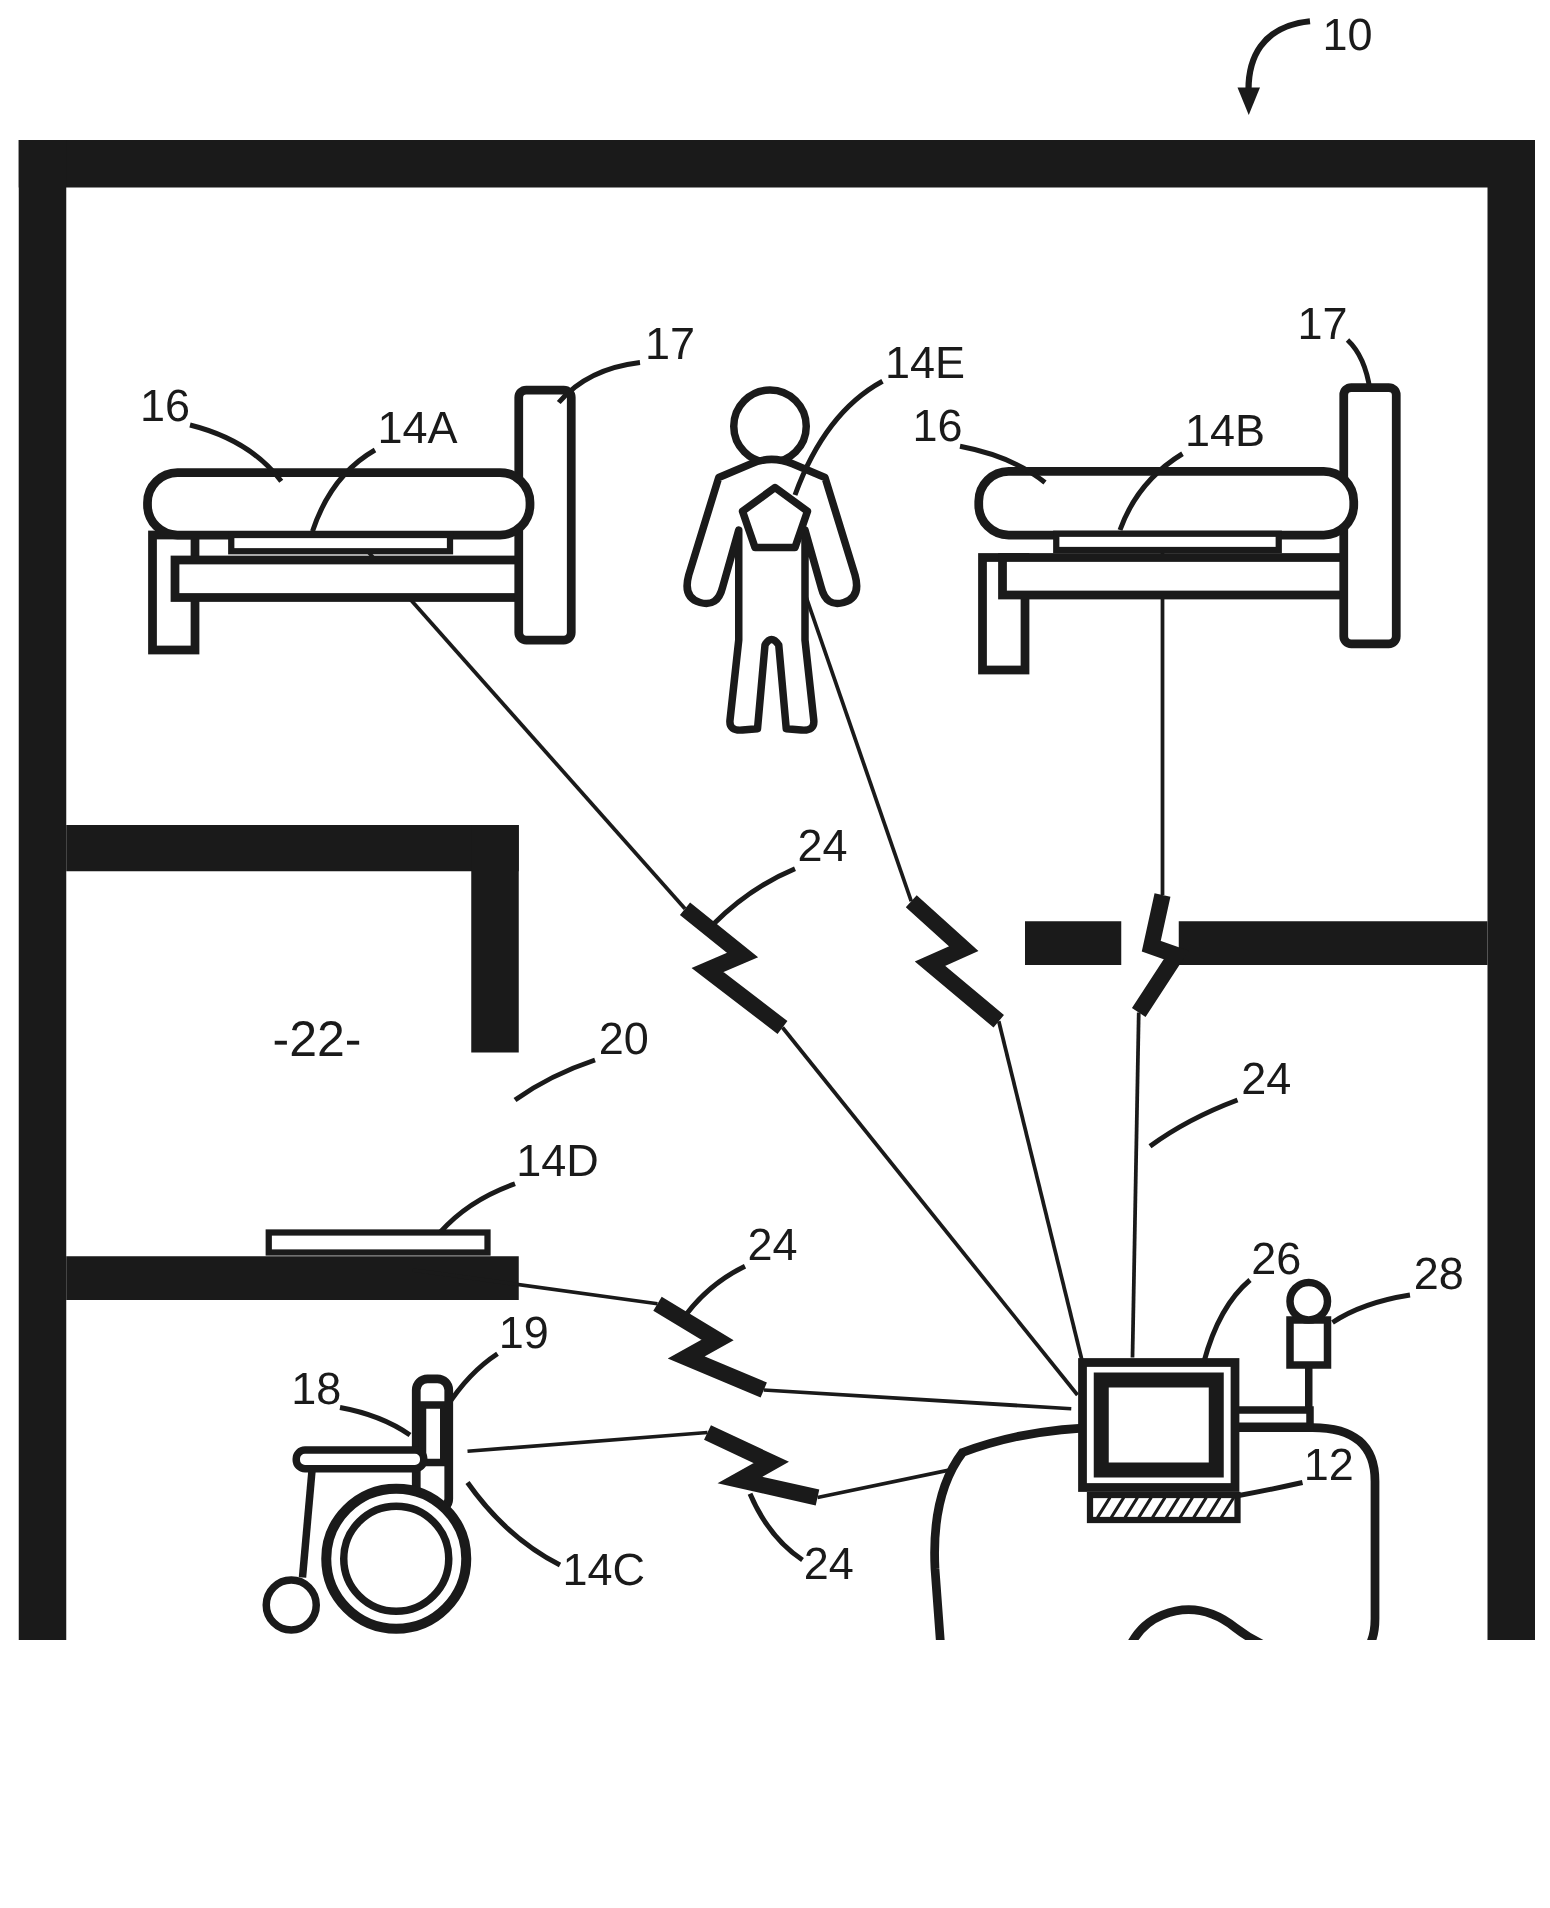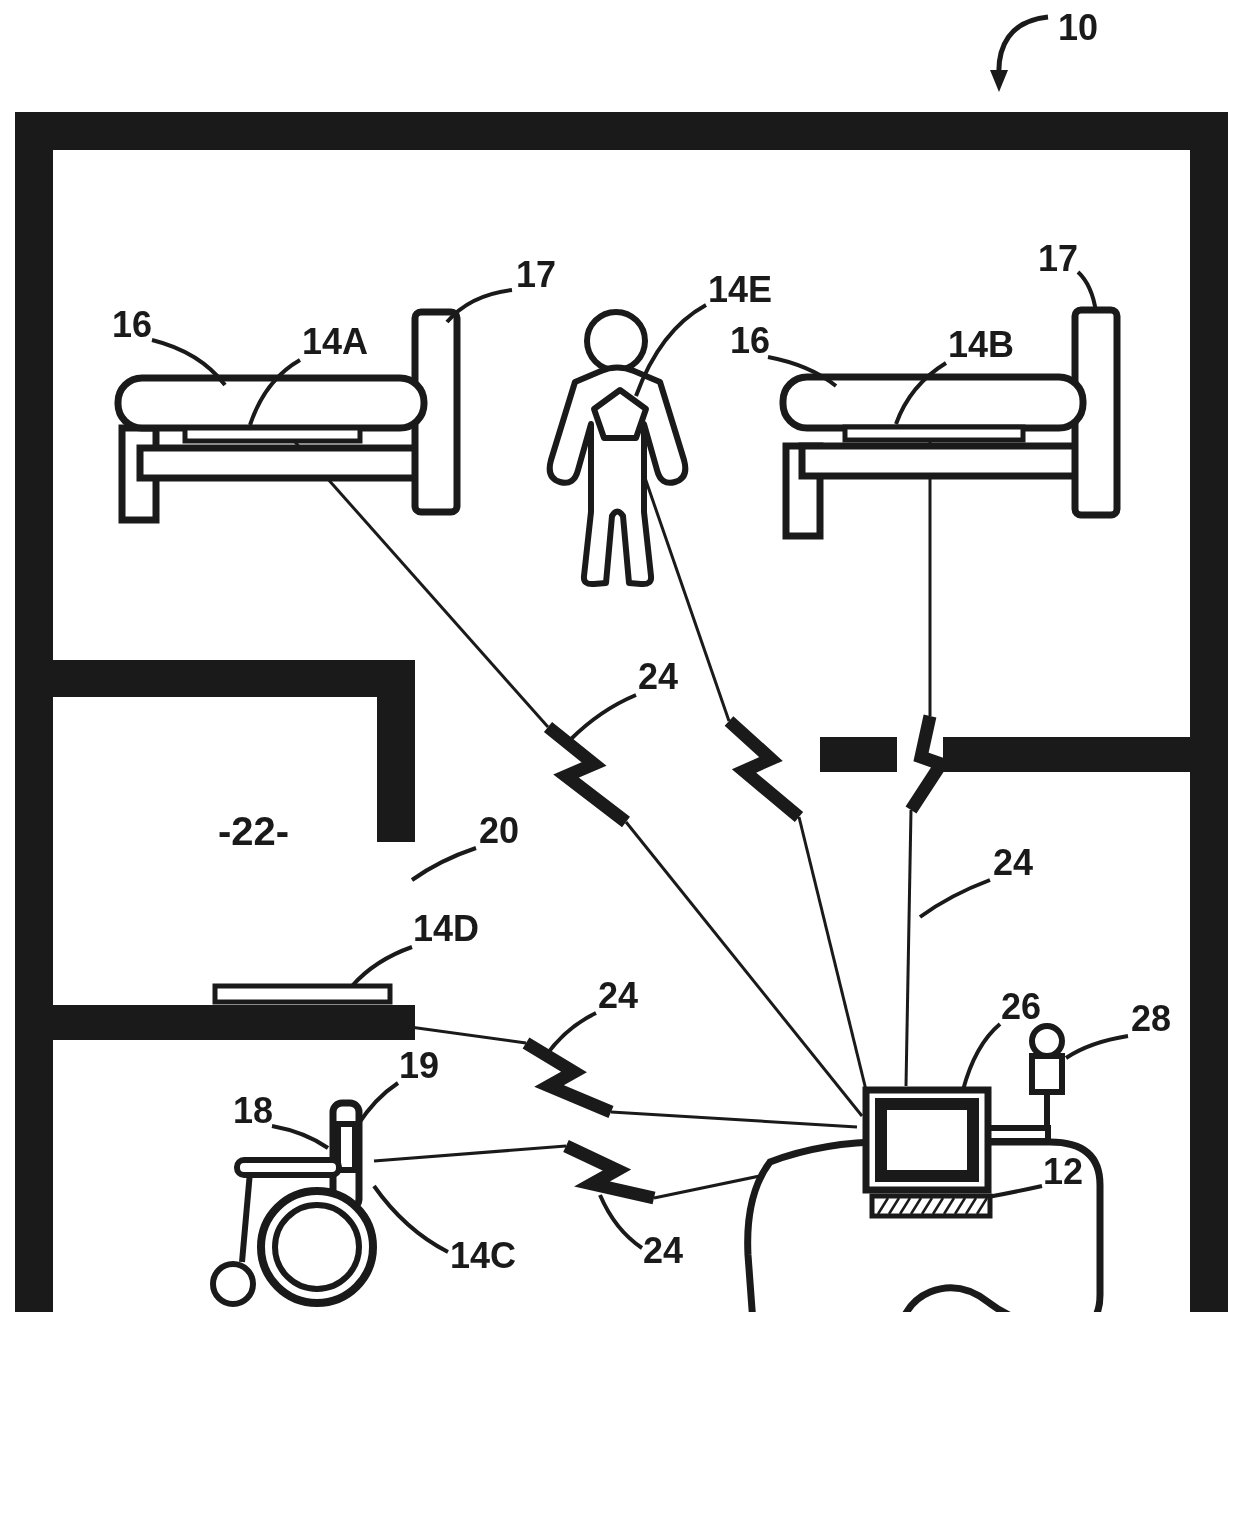--- a/index.html
+++ b/index.html
@@ -1,16 +1,16 @@
 <!DOCTYPE html>
 <html><head>
 <meta charset="utf-8">
 <style>
   html,body{margin:0;padding:0;background:#ffffff;}
-  .stage{position:relative;width:1240px;height:1312px;background:#ffffff;overflow:hidden;font-weight:bold;}
+  .stage{position:relative;width:1240px;height:1312px;background:#ffffff;overflow:hidden;}
   svg{display:block;}
   .lbl{font-family:"Liberation Sans",sans-serif;font-size:36px;fill:#1a1a1a;}
   .lbl-big{font-family:"Liberation Sans",sans-serif;font-size:40px;fill:#1a1a1a;}
 </style>
 </head>
 <body>
 
 <div class="stage">
 <svg width="1240" height="1526" viewBox="0 0 1240 1526" xmlns="http://www.w3.org/2000/svg">
 

